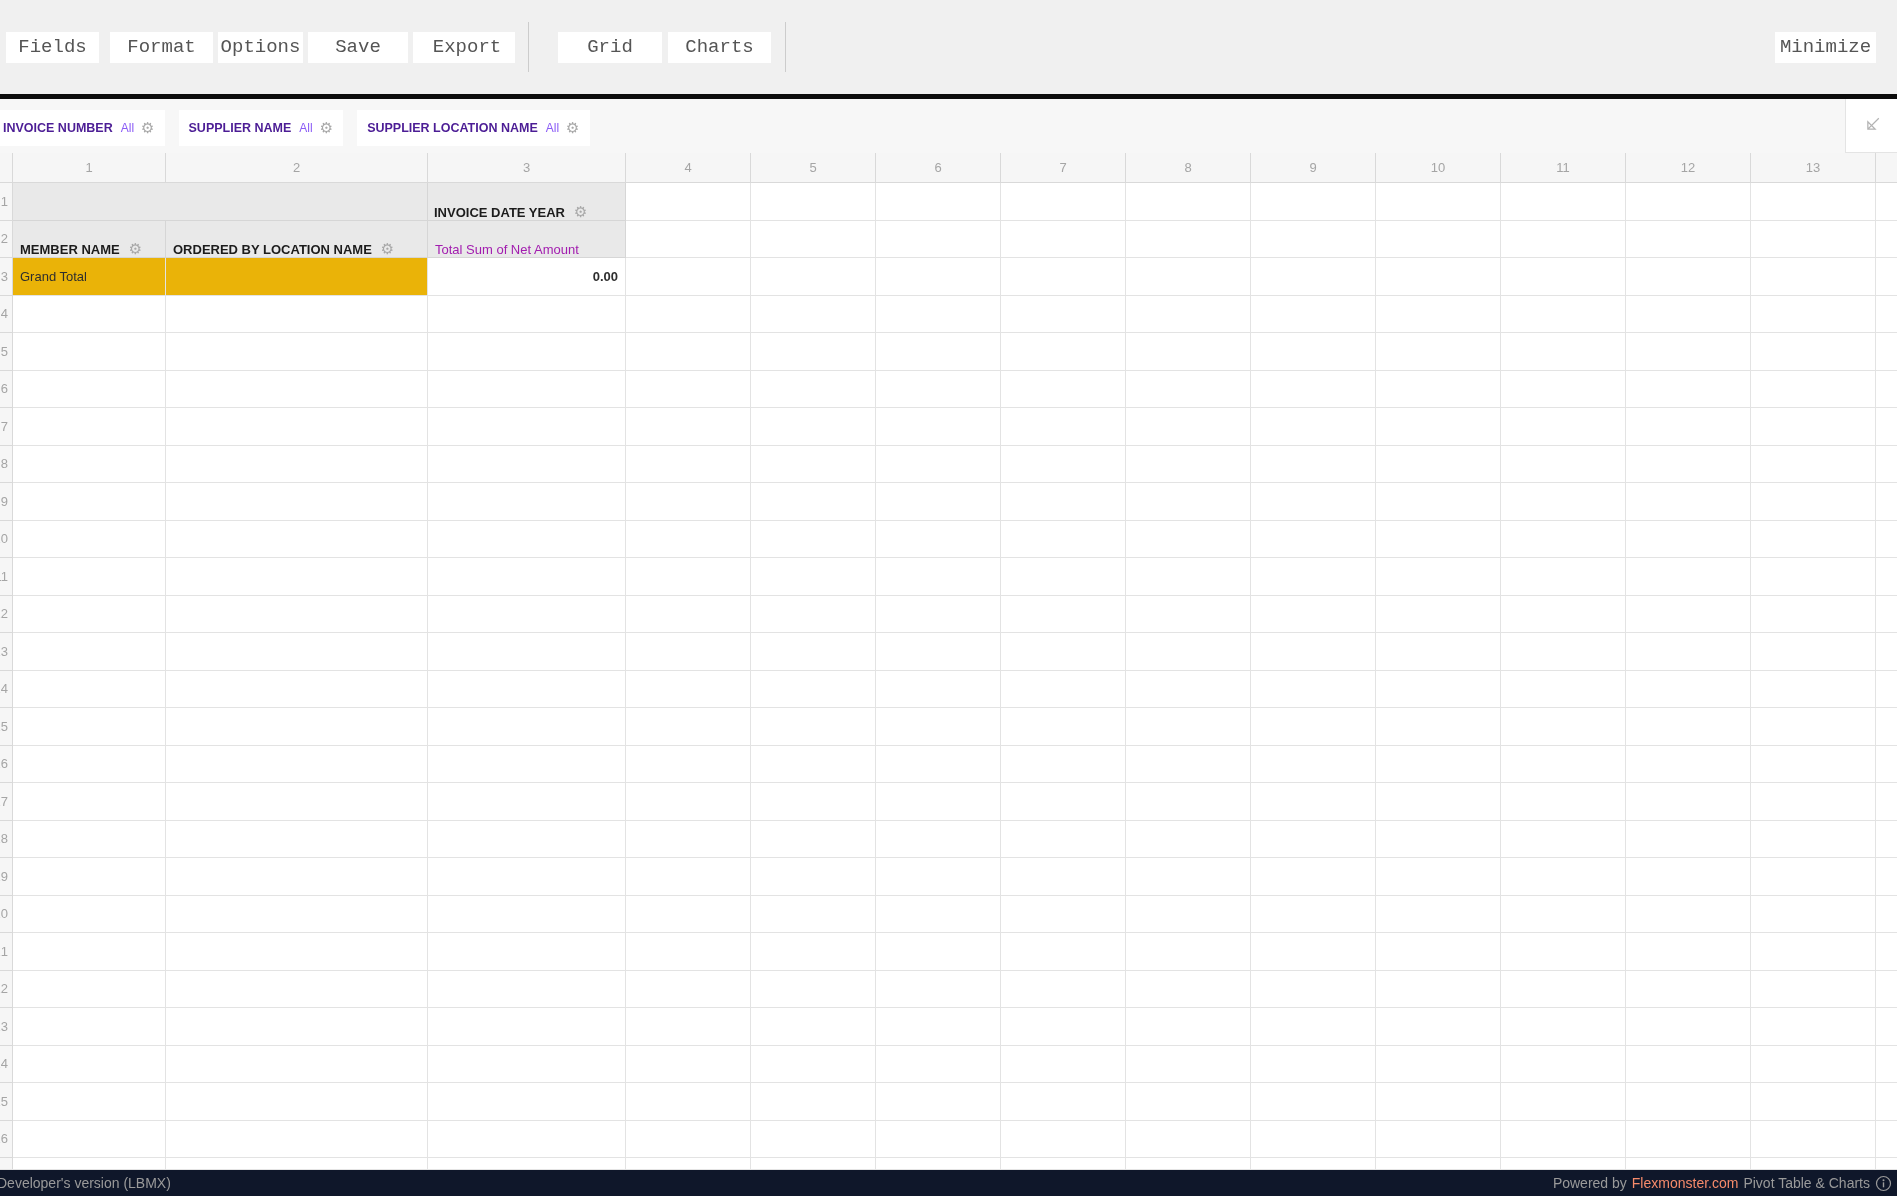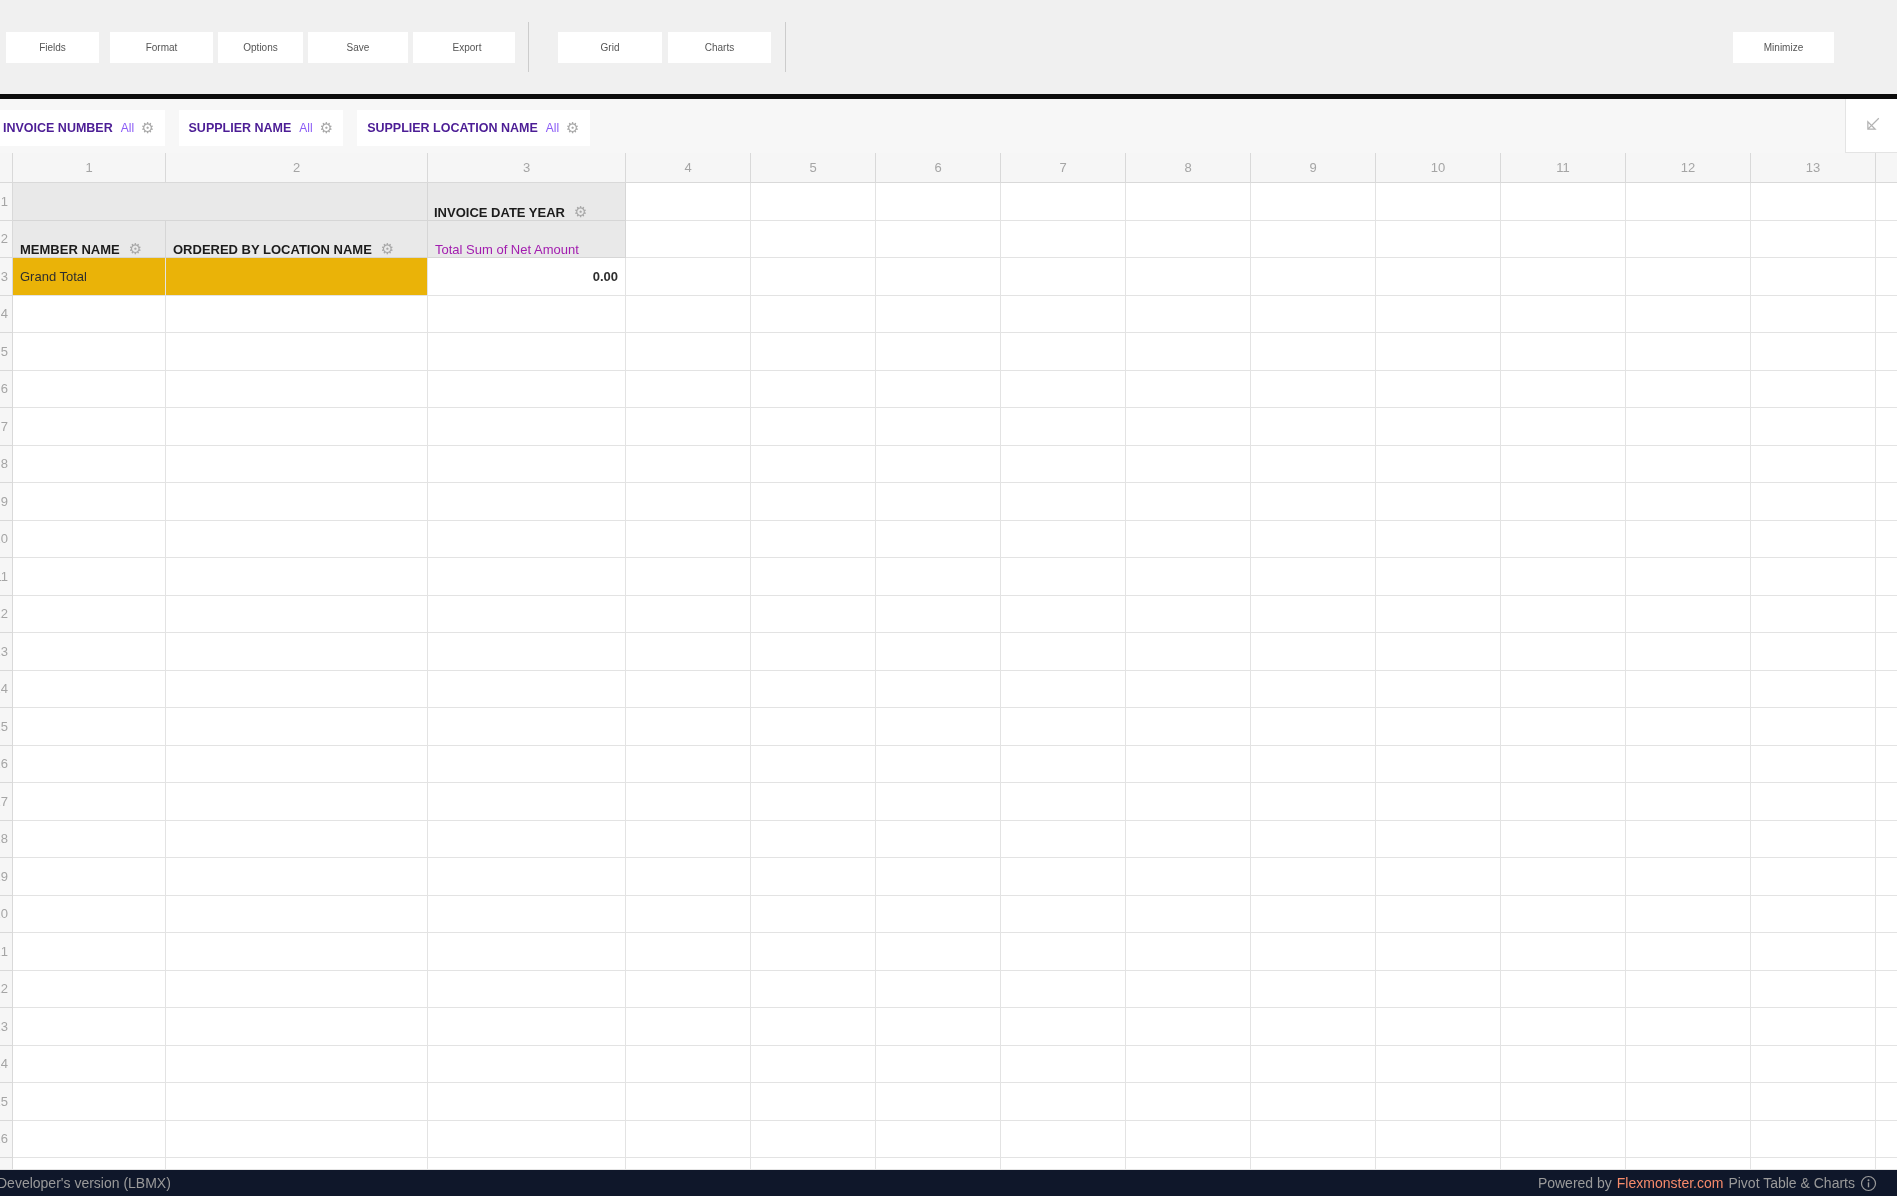--- a/index.html
+++ b/index.html
@@ -7,33 +7,33 @@
     width:1897px;height:1196px;overflow:hidden;position:relative;
     background:#fff;font-family:"Liberation Sans","DejaVu Sans",sans-serif;
     -webkit-font-smoothing:antialiased;
   }
   
   .toolbar{
     position:absolute;left:0;top:0;width:1897px;height:94px;
     background:#f0f0f0;display:flex;align-items:center;padding-left:6px;box-sizing:border-box;
   }
   .tb-btn{
-    height:31px;background:#fff;border:none;color:#555;font-size:10px;
-    font-family:Liberation Sans, sans-serif;display:flex;align-items:center;justify-content:center;
+    height:31px;background:#fff;border:none;color:#555;font-size:19px;
+    font-family:Liberation Mono, monospace;display:flex;align-items:center;justify-content:center;
     cursor:pointer;box-sizing:border-box;
   }
   .tb-btn + .tb-btn{margin-left:5px;}
   .w-fields{width:93px;}
   .w-format{width:103px;margin-left:11px !important;}
   .w-options{width:85px;}
   .w-save{width:100px;}
   .w-export{width:102px;padding-left:12px;}
   .w-grid{width:104px;margin-left:29px !important;}
   .w-charts{width:103px;margin-left:6px !important;}
-  .w-minimize{width:101px;margin-left:auto !important;margin-right:63px;}
+  .w-minimize{width:101px;margin-left:auto !important;margin-right:21px;}
   .tb-divider{width:1px;height:50px;background:#cccccc;margin-left:13px;flex:none;}
   .tb-divider.second{margin-left:14px;}
   
   .blackbar{position:absolute;left:0;top:94px;width:1897px;height:5px;background:#0c0c0c;}
   
   .filterbar{
     position:absolute;left:0;top:99px;width:1897px;height:54px;background:#f7f7f7;
   }
   .filters{position:absolute;left:-7px;top:11px;display:flex;gap:14px;}
   .filter-tile{
@@ -78,21 +78,21 @@
   .gtotal{background:#eab308;}
   .value{justify-content:flex-end;font-weight:bold;}
   .span2{grid-column:span 2;}
   
   .footer{
     position:absolute;left:0;top:1169px;width:1897px;height:27px;background:#0f172a;
     border-top:1px solid #e4e4e4;display:flex;align-items:center;
     font-size:14px;color:#9a9a9a;box-sizing:border-box;
   }
   .footer-left{margin-left:-3px;white-space:nowrap;}
-  .footer-right{margin-left:auto;display:flex;align-items:center;gap:5px;padding-right:20px;white-space:nowrap;}
+  .footer-right{margin-left:auto;display:flex;align-items:center;gap:5px;padding-right:5px;white-space:nowrap;}
   .footer-link{color:#f78b6b;text-decoration:none;cursor:pointer;}
   .icon-svg{display:block;}
 </style>
 </head>
 <body>
 
 <div class="toolbar">
   <button class="tb-btn w-fields">Fields</button>
   <button class="tb-btn w-format">Format</button>
   <button class="tb-btn w-options">Options</button>

